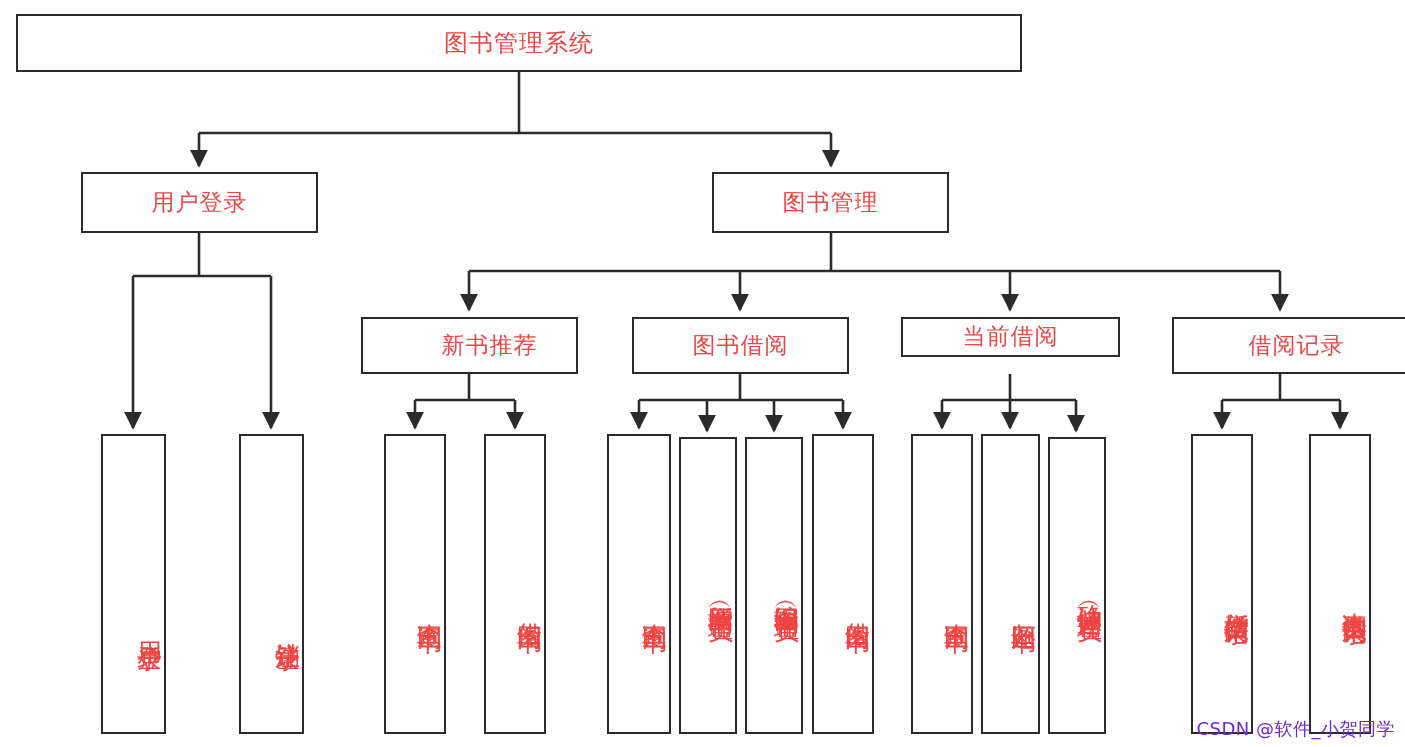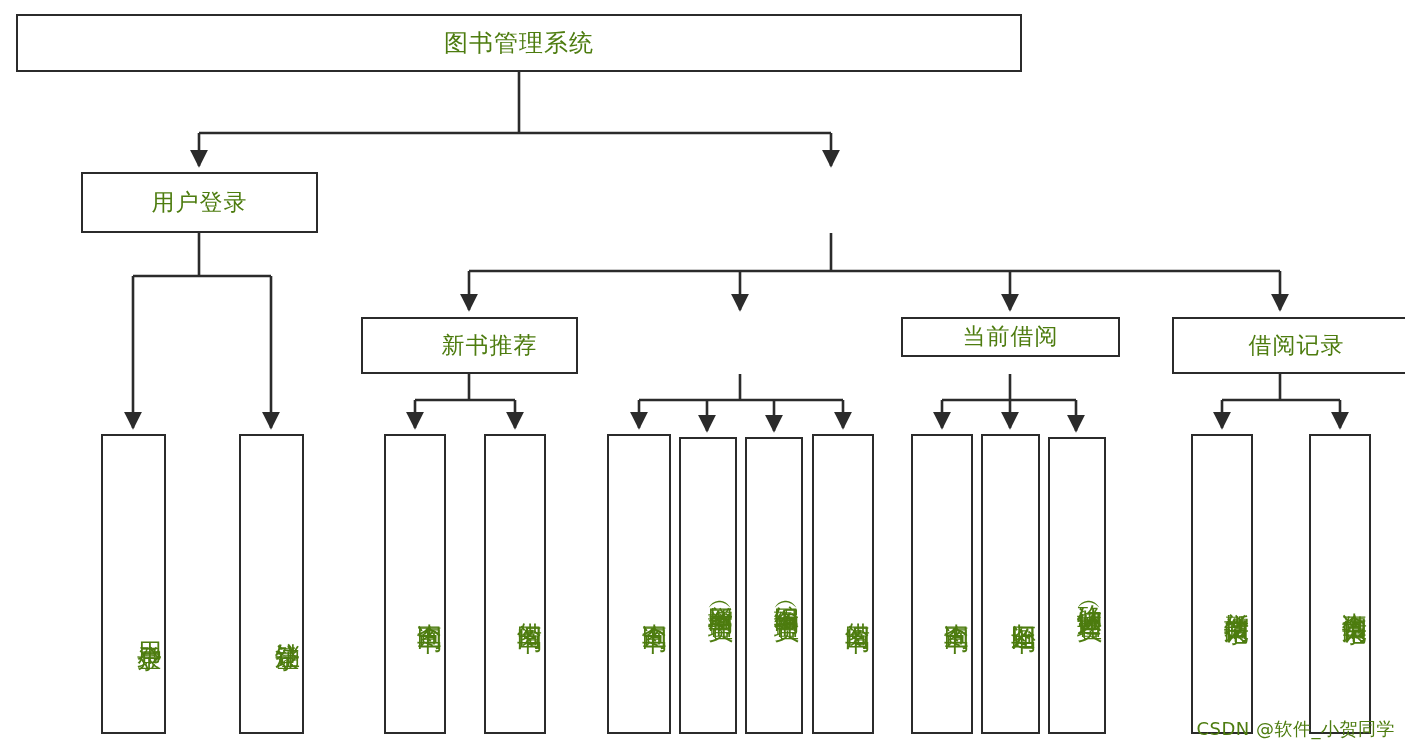--- a/index.html
+++ b/index.html
@@ -27,21 +27,21 @@
     pointer-events: none;
   }
   .node {
     position: absolute;
     box-sizing: border-box;
     background: #ffffff;
     border: 2.5px solid #2b2b2b;
     display: flex;
     align-items: center;
     justify-content: center;
-    color: #4d7c0f;
+    color: #ef4444;
   }
   .node-h {
     font-size: 23px;
     line-height: 1.2;
     letter-spacing: 1px;
     white-space: nowrap;
   }
   .node-v {
     font-size: 25px;
     line-height: 1.18;
@@ -62,21 +62,21 @@
     padding-top: 16px;
   }
   .node-root {
     font-size: 24px;
   }
   #watermark {
     position: absolute;
     right: 10px;
     bottom: 6px;
     font-size: 18px;
-    color: #4d7c0f;
+    color: #6d28d9;
     white-space: nowrap;
     letter-spacing: 0.5px;
   }
 </style>
 </head>
 <body>
 
 <div id="diagram-root">
 
   <svg id="edge-layer" viewBox="0 0 1405 747" xmlns="http://www.w3.org/2000/svg">
@@ -126,23 +126,25 @@
       <path d="M 1222 400 L 1340 400"></path>
       <path d="M 1222 400 L 1222 428" marker-end="url(#arrow)"></path>
       <path d="M 1340 400 L 1340 428" marker-end="url(#arrow)"></path>
     </g>
   </svg>
 
   <div class="node node-h node-root" style="left:16px; top:14px; width:1006px; height:58px;">图书管理系统</div>
 
   <div class="node node-h" style="left:81px; top:172px; width:237px; height:61px;">用户登录</div>
 
+  <div class="node node-h" style="left:712px; top:172px; width:237px; height:61px;">图书管理</div>
 
   <div class="node node-h" style="left:361px; top:317px; width:217px; height:57px;padding-left:40px;">新书推荐</div>
 
+  <div class="node node-h" style="left:632px; top:317px; width:217px; height:57px;">图书借阅</div>
 
   <div class="node node-h" style="left:901px; top:317px; width:219px; height:40px;">当前借阅</div>
 
   <div class="node node-h" style="left:1172px; top:317px; width:249px; height:57px;">借阅记录</div>
 
   <div class="node node-v pad-top-lg" style="left:101px; top:434px; width:65px; height:300px;">用户登录</div>
 
   <div class="node node-v pad-top-lg" style="left:239px; top:434px; width:65px; height:300px;">注销登录</div>
 
   <div class="node node-v pad-top-md" style="left:384px; top:434px; width:62px; height:300px;">查询图书</div>

